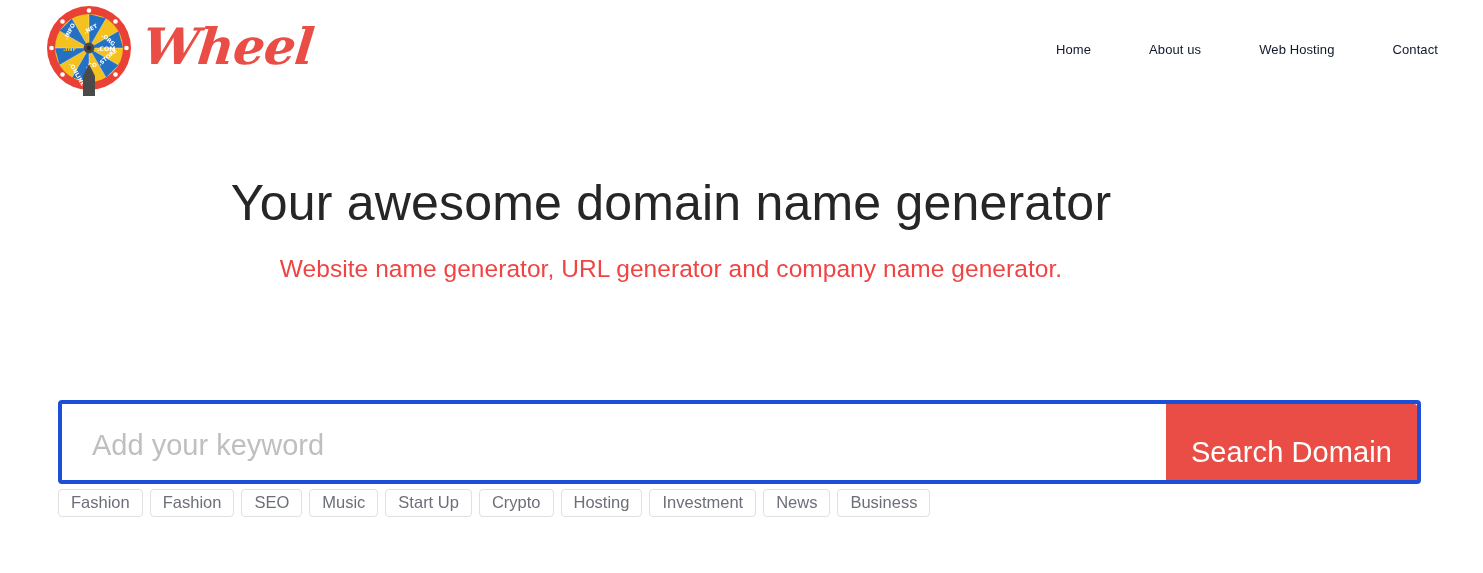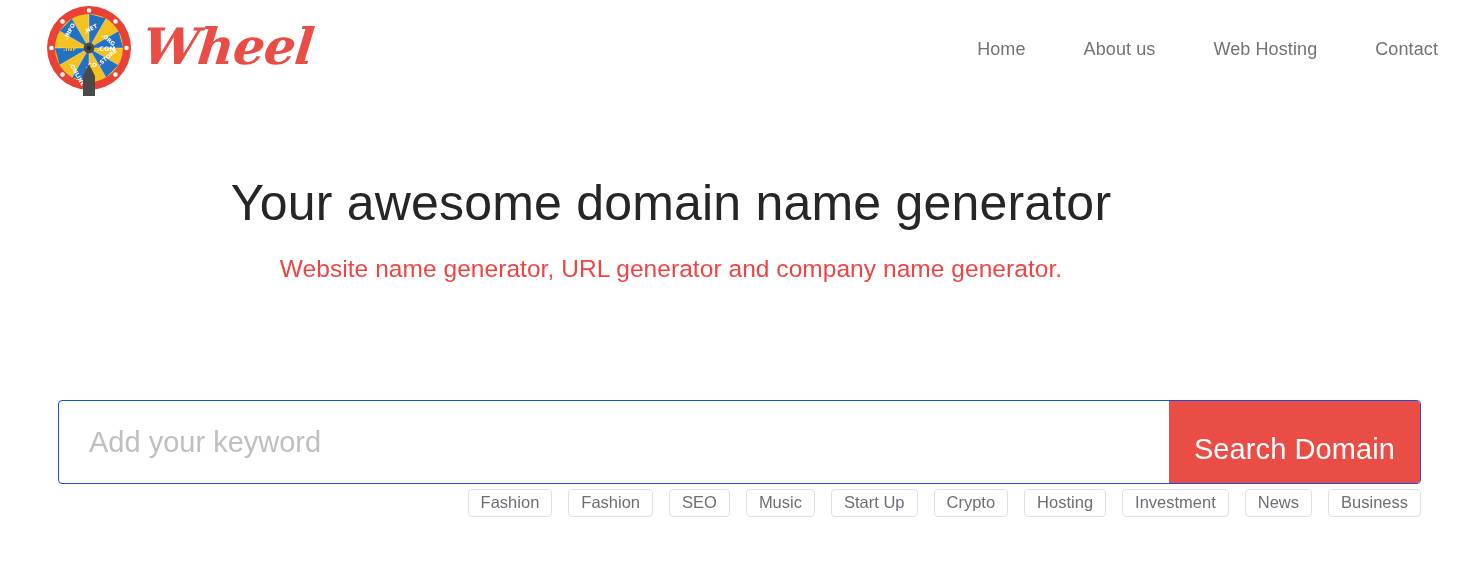--- a/index.html
+++ b/index.html
@@ -74,22 +74,22 @@
   .main-nav {
     position: absolute;
     right: 45px;
     top: 0;
     height: 98px;
     display: flex;
     align-items: center;
     gap: 0;
   }
   .nav-link {
-    font-size: 18px;
-    color: #737373;
+    font-size: 13px;
+    color: #0f172a;
     text-decoration: none;
     padding: 0 0 0 0;
     margin-left: 58px;
     white-space: nowrap;
     letter-spacing: 0.1px;
   }
   .nav-link:first-child { margin-left: 0; }
 
   
   .hero {
@@ -122,21 +122,21 @@
     position: absolute;
     left: 58px;
     top: 400px;
     width: 1363px;
     height: 84px;
   }
   .search-row {
     display: flex;
     width: 100%;
     height: 84px;
-    border: 1px solid #1d4ed8;
+    border: 4px solid #1d4ed8;
     border-radius: 4px;
     background: #fff;
     overflow: hidden;
   }
   .search-input {
     flex: 1 1 auto;
     border: none;
     outline: none;
     font-family: "Liberation Sans", sans-serif;
     font-size: 29px;
@@ -165,22 +165,21 @@
   }
 
   
   .tag-row {
     position: absolute;
     left: 58px;
     top: 489px;
     width: 1363px;
     display: flex;
     flex-wrap: wrap;
-    gap: 16px;
-    justify-content: flex-end;
+    gap: 7px;
   }
   .tag-chip {
     border: 1px solid #e0e0e0;
     border-radius: 4px;
     background: #ffffff;
     color: #6d6f78;
     font-size: 16.5px;
     font-family: "Liberation Sans", sans-serif;
     padding: 3px 12px 4px 12px;
     line-height: 19px;

